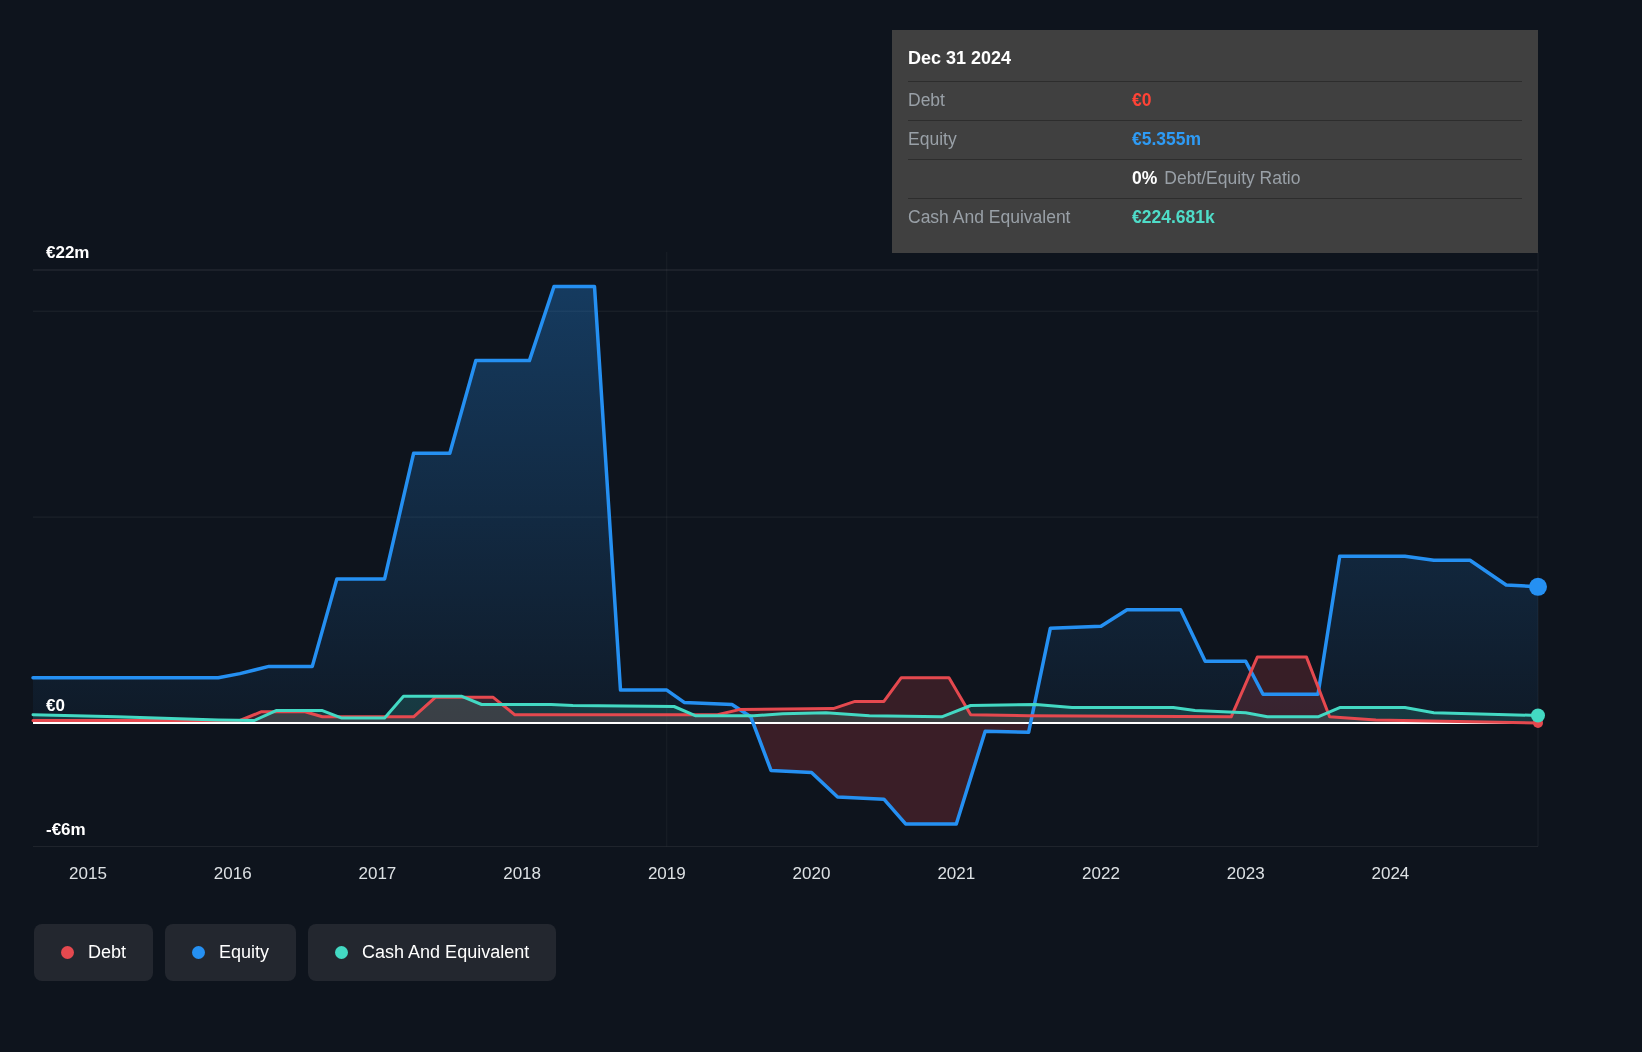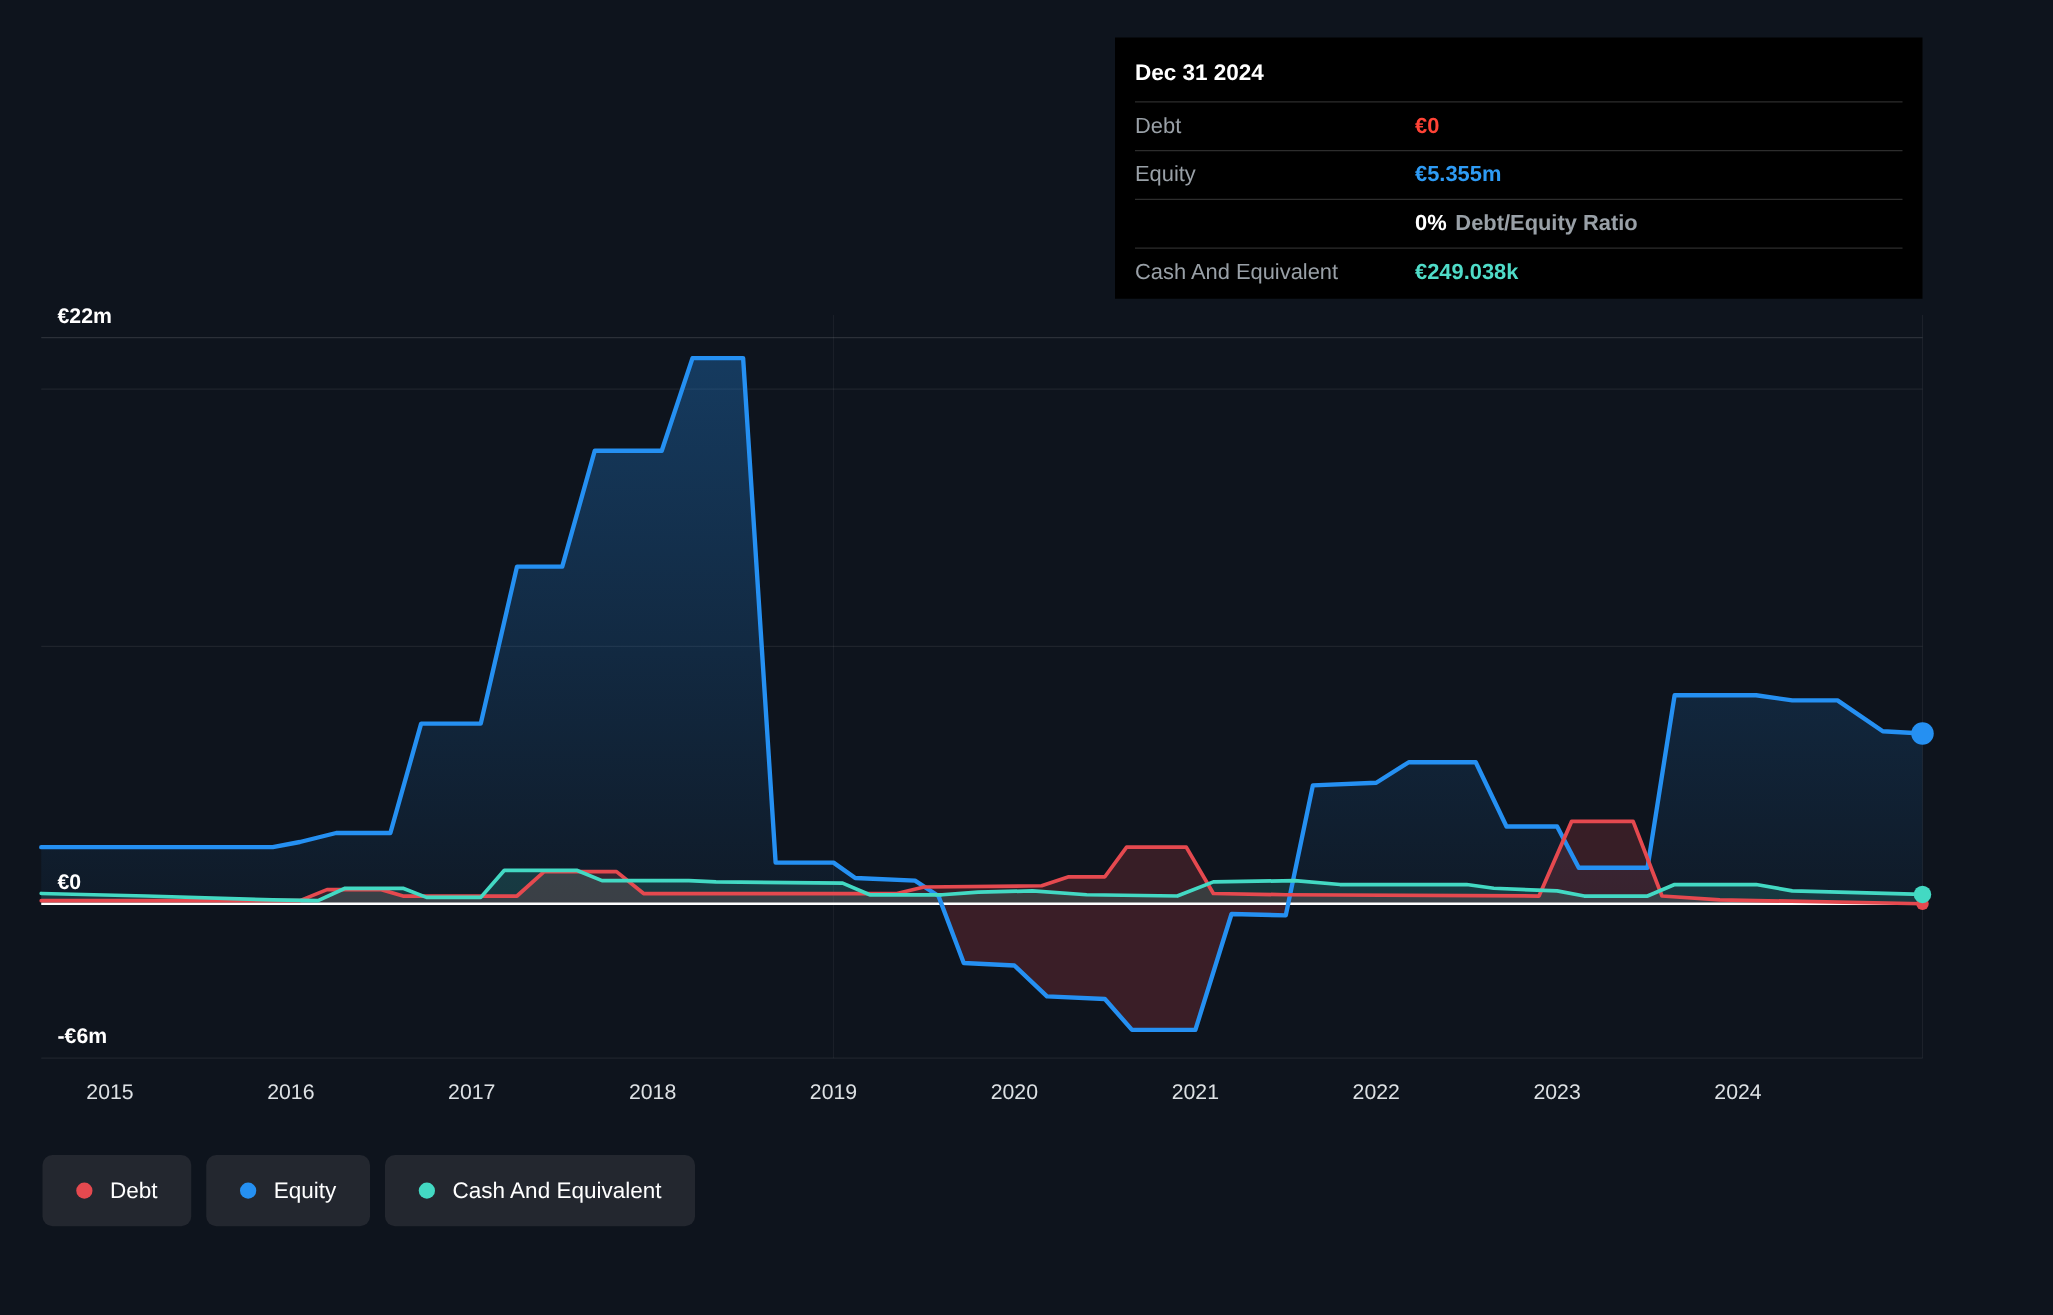--- a/index.html
+++ b/index.html
@@ -8,28 +8,28 @@
     background:#0e141d;
     font-family:"Liberation Sans", sans-serif;
   }
   #chart-svg{position:absolute;left:0;top:0;z-index:1;display:block;}
   #chart-svg text.xt{fill:#dde1e4;font-size:17px;font-family:"Liberation Sans",sans-serif;}
   #chart-svg text.yt{fill:#ffffff;font-size:17px;font-weight:700;font-family:"Liberation Sans",sans-serif;}
 
   
   .tooltip{
     position:absolute;left:892px;top:30px;width:646px;box-sizing:border-box;
-    background:#000000;padding:8px 16px 2px;z-index:3;
+    background:#404040;padding:8px 16px 16px;z-index:3;
   }
   .tt-title{color:#ffffff;font-size:18px;font-weight:700;padding:10px 0 12px;}
   .tt-row{display:flex;align-items:center;border-top:1px solid #2d2d2d;padding:8px 0;font-size:17.5px;line-height:1.25;}
   .tt-label{width:224px;flex:none;color:#99a0a7;font-weight:400;}
   .tt-value{font-weight:700;}
   .tt-ratio b{color:#ffffff;font-weight:700;}
-  .tt-ratio-label{color:#99a0a7;font-weight:700;margin-left:7px;}
+  .tt-ratio-label{color:#99a0a7;font-weight:400;margin-left:7px;}
 
   
   .legend{position:absolute;left:34px;top:924px;display:flex;gap:12px;z-index:2;}
   .pill{
     display:flex;align-items:center;gap:14px;background:#23272f;border-radius:8px;
     height:57px;padding:0 27px;color:#ffffff;font-size:18px;cursor:pointer;
   }
   .dot{width:13px;height:13px;border-radius:50%;flex:none;}
 </style>
 </head>
@@ -93,21 +93,21 @@
       <span class="tt-value" style="color: rgb(46, 155, 245);">€5.355m</span>
     </div>
     <div class="tt-row">
       <span class="tt-label"></span>
       <span class="tt-value tt-ratio">
         <b>0%</b><span class="tt-ratio-label">Debt/Equity Ratio</span>
       </span>
     </div>
     <div class="tt-row">
       <span class="tt-label">Cash And Equivalent</span>
-      <span class="tt-value" style="color: rgb(79, 220, 200);">€249.038k</span>
+      <span class="tt-value" style="color: rgb(79, 220, 200);">€224.681k</span>
     </div>
   </div>
 
   <div class="legend">
     <div class="pill">
       <span class="dot" style="background: rgb(229, 73, 79);"></span>
       <span>Debt</span>
     </div>
     <div class="pill">
       <span class="dot" style="background: rgb(37, 144, 242);"></span>

